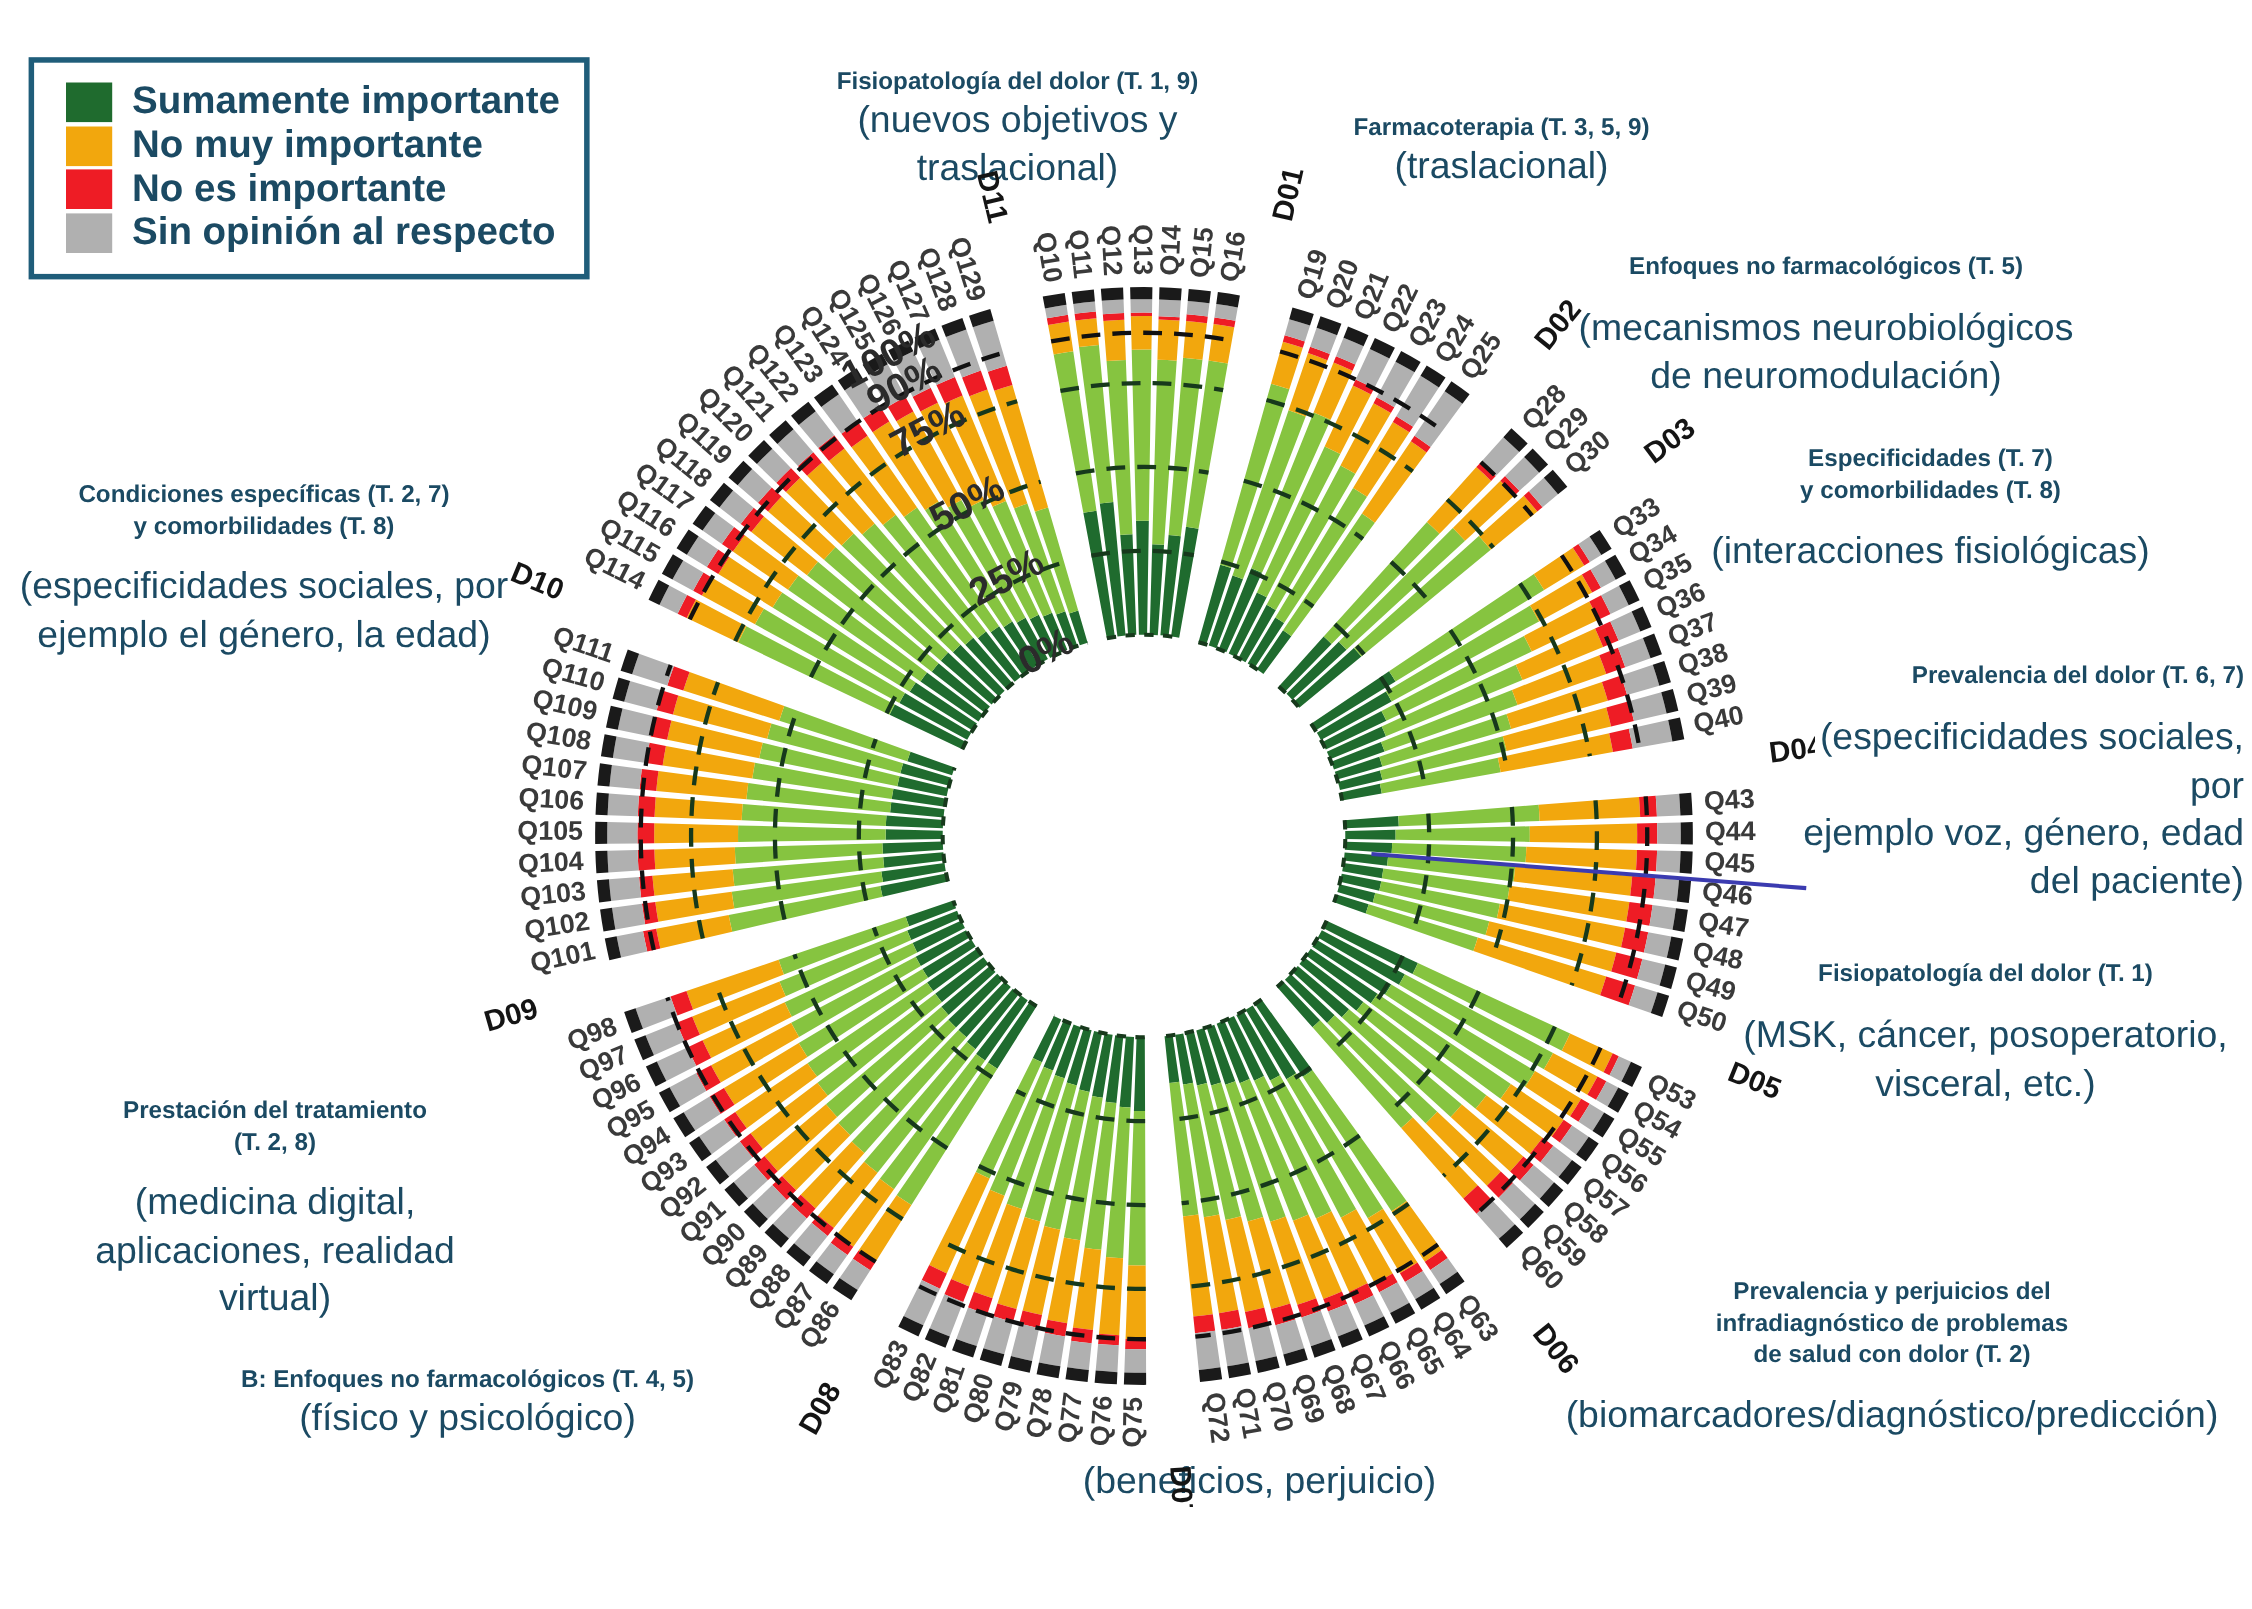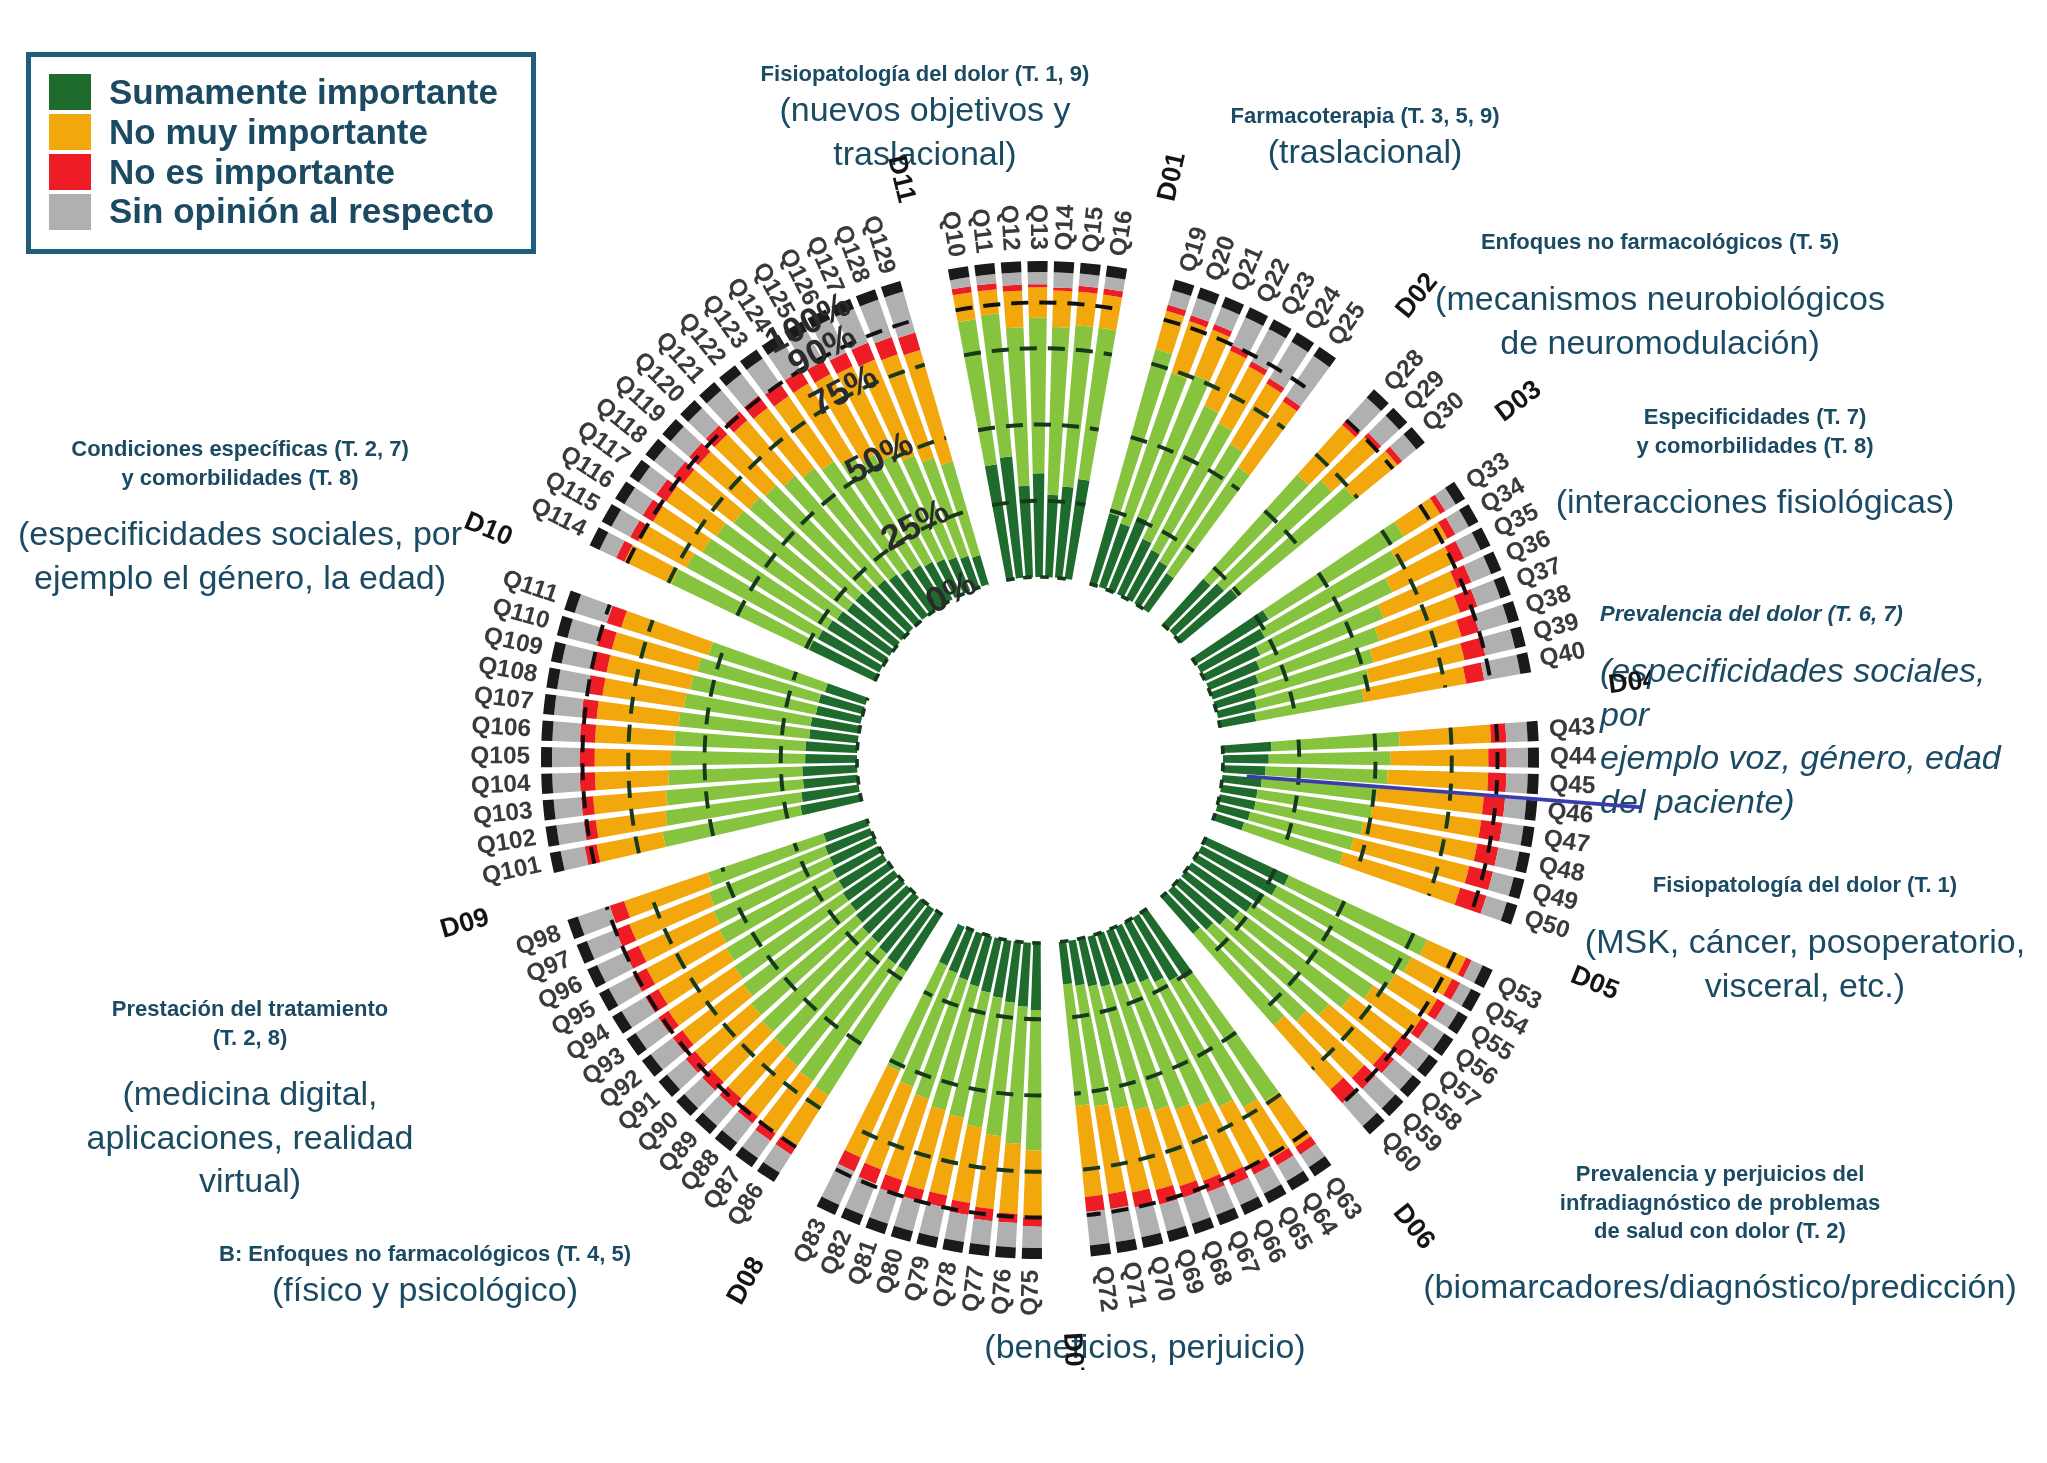--- a/index.html
+++ b/index.html
@@ -8,21 +8,21 @@
     font-family:"Liberation Sans", sans-serif;
     color:#1b4a63;
   }
 
   
   #legend{
     position:absolute;left:26px;top:52px;width:510px;
     border:5px solid #1f5d7a;background:#ffffff;
     padding:14px 18px 16px 18px;box-sizing:border-box;
   }
-  .legend-row{display:flex;align-items:center;margin:3px 0;}
+  .legend-row{display:flex;align-items:flex-end;margin:3px 11px;}
   .legend-swatch{width:42px;height:36px;margin-right:18px;flex:0 0 auto;}
   .legend-label{font-size:35px;font-weight:bold;color:#1b4a63;line-height:1.05;white-space:nowrap;}
 
   
   .ann{position:absolute;text-align:center;line-height:1.28;color:#1b4a63;}
   .ann .t{font-weight:bold;font-size:22px;display:block;}
   .ann .s{font-weight:normal;font-size:34px;display:block;}
 
   
   #chart{position:absolute;left:430px;top:150px;width:1220px;height:1220px;}
@@ -68,21 +68,21 @@
   <span class="s">(mecanismos neurobiológicos
 de neuromodulación)</span>
 </div>
 
 <div class="ann" id="ann-d04" style="left:1540px;top:383px;width:430px;white-space:pre-line;">
   <span class="t">Especificidades (T. 7)
 y comorbilidades (T. 8)</span>
   <span class="s">(interacciones fisiológicas)</span>
 </div>
 
-<div class="ann" id="ann-d05" style="left:1600px;top:580px;width:440px;white-space:pre-line;text-align:left;font-style:italic;">
+<div class="ann" id="ann-d05" style="left:1600px;top:580px;width:440px;white-space:pre-line;text-align:right;">
   <span class="t">Prevalencia del dolor (T. 6, 7)</span>
   <span class="s">(especificidades sociales, por
 ejemplo voz, género, edad
 del paciente)</span>
 </div>
 
 <div class="ann" id="ann-d06" style="left:1580px;top:851px;width:450px;white-space:pre-line;">
   <span class="t">Fisiopatología del dolor (T. 1)</span>
   <span class="s">(MSK, cáncer, posoperatorio,
 visceral, etc.)</span>

